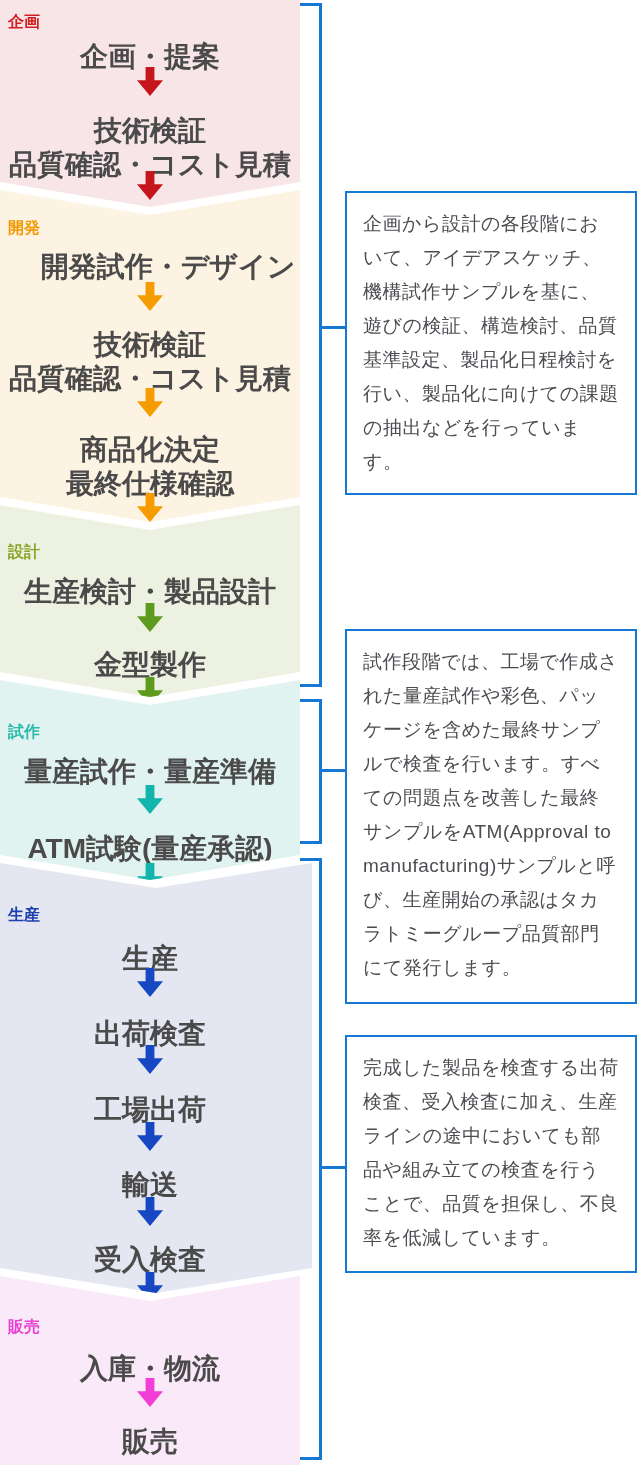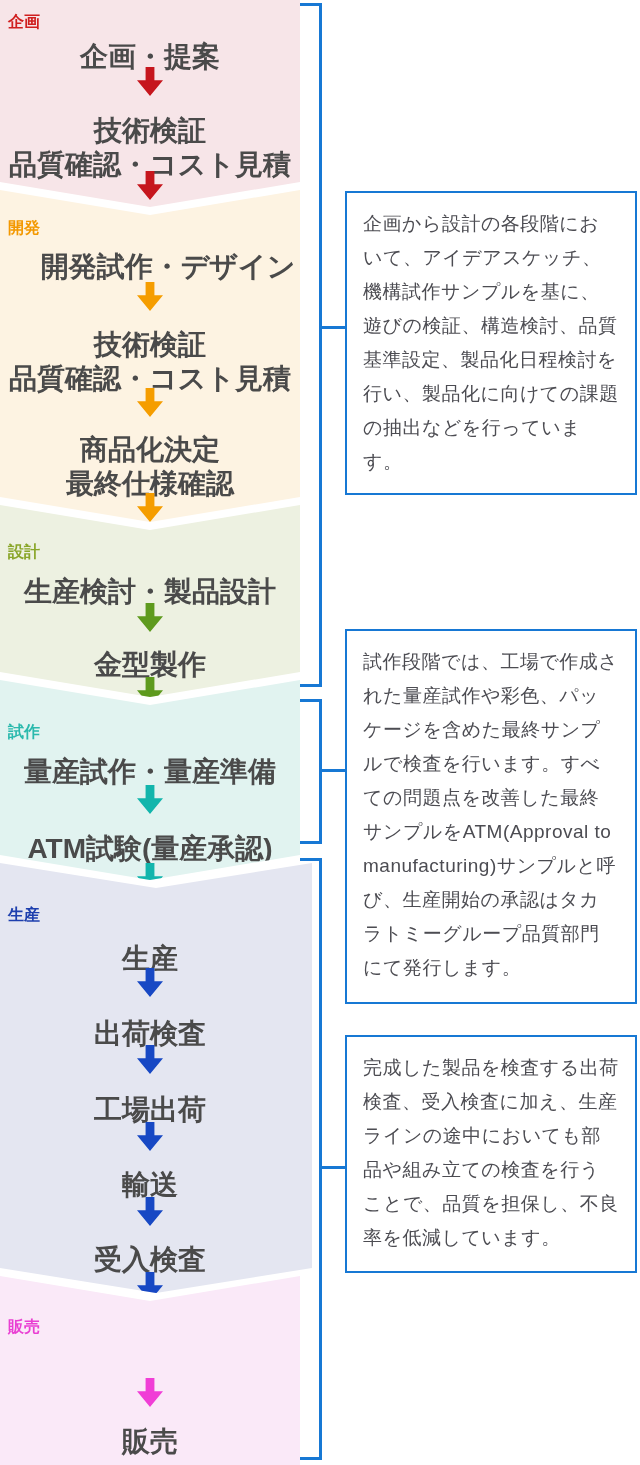--- a/index.html
+++ b/index.html
@@ -88,20 +88,21 @@
       <div class="flow-step" style="top: 295px;">輸送</div>
       <div class="flow-step" style="top: 370px;">受入検査</div>
       <div class="flow-arrow" style="top: 105px; background: rgb(23, 72, 196);"></div>
       <div class="flow-arrow" style="top: 182px; background: rgb(23, 72, 196);"></div>
       <div class="flow-arrow" style="top: 259px; background: rgb(23, 72, 196);"></div>
       <div class="flow-arrow" style="top: 334px; background: rgb(23, 72, 196);"></div>
       <div class="flow-arrow" style="top: 409px; background: rgb(23, 72, 196);"></div>
     </section>
   <section class="stage stage-last" style="top: 1276px; height: 189px; background: rgb(250, 233, 248);">
     <span class="stage-label" style="color: rgb(233, 63, 211); top: 39px;">販売</span>
+  <div class="flow-step" style="top: 66px;">入庫・物流</div>
       <div class="flow-step" style="top: 139px;">販売</div>
       <div class="flow-arrow" style="top: 102px; background: rgb(240, 62, 214);"></div>
     </section>
 
   <div class="bracket bracket-1"></div>
   <div class="tick tick-1"></div>
   <div class="bracket bracket-2"></div>
   <div class="tick tick-2"></div>
   <div class="bracket bracket-3"></div>
   <div class="tick tick-3"></div>

